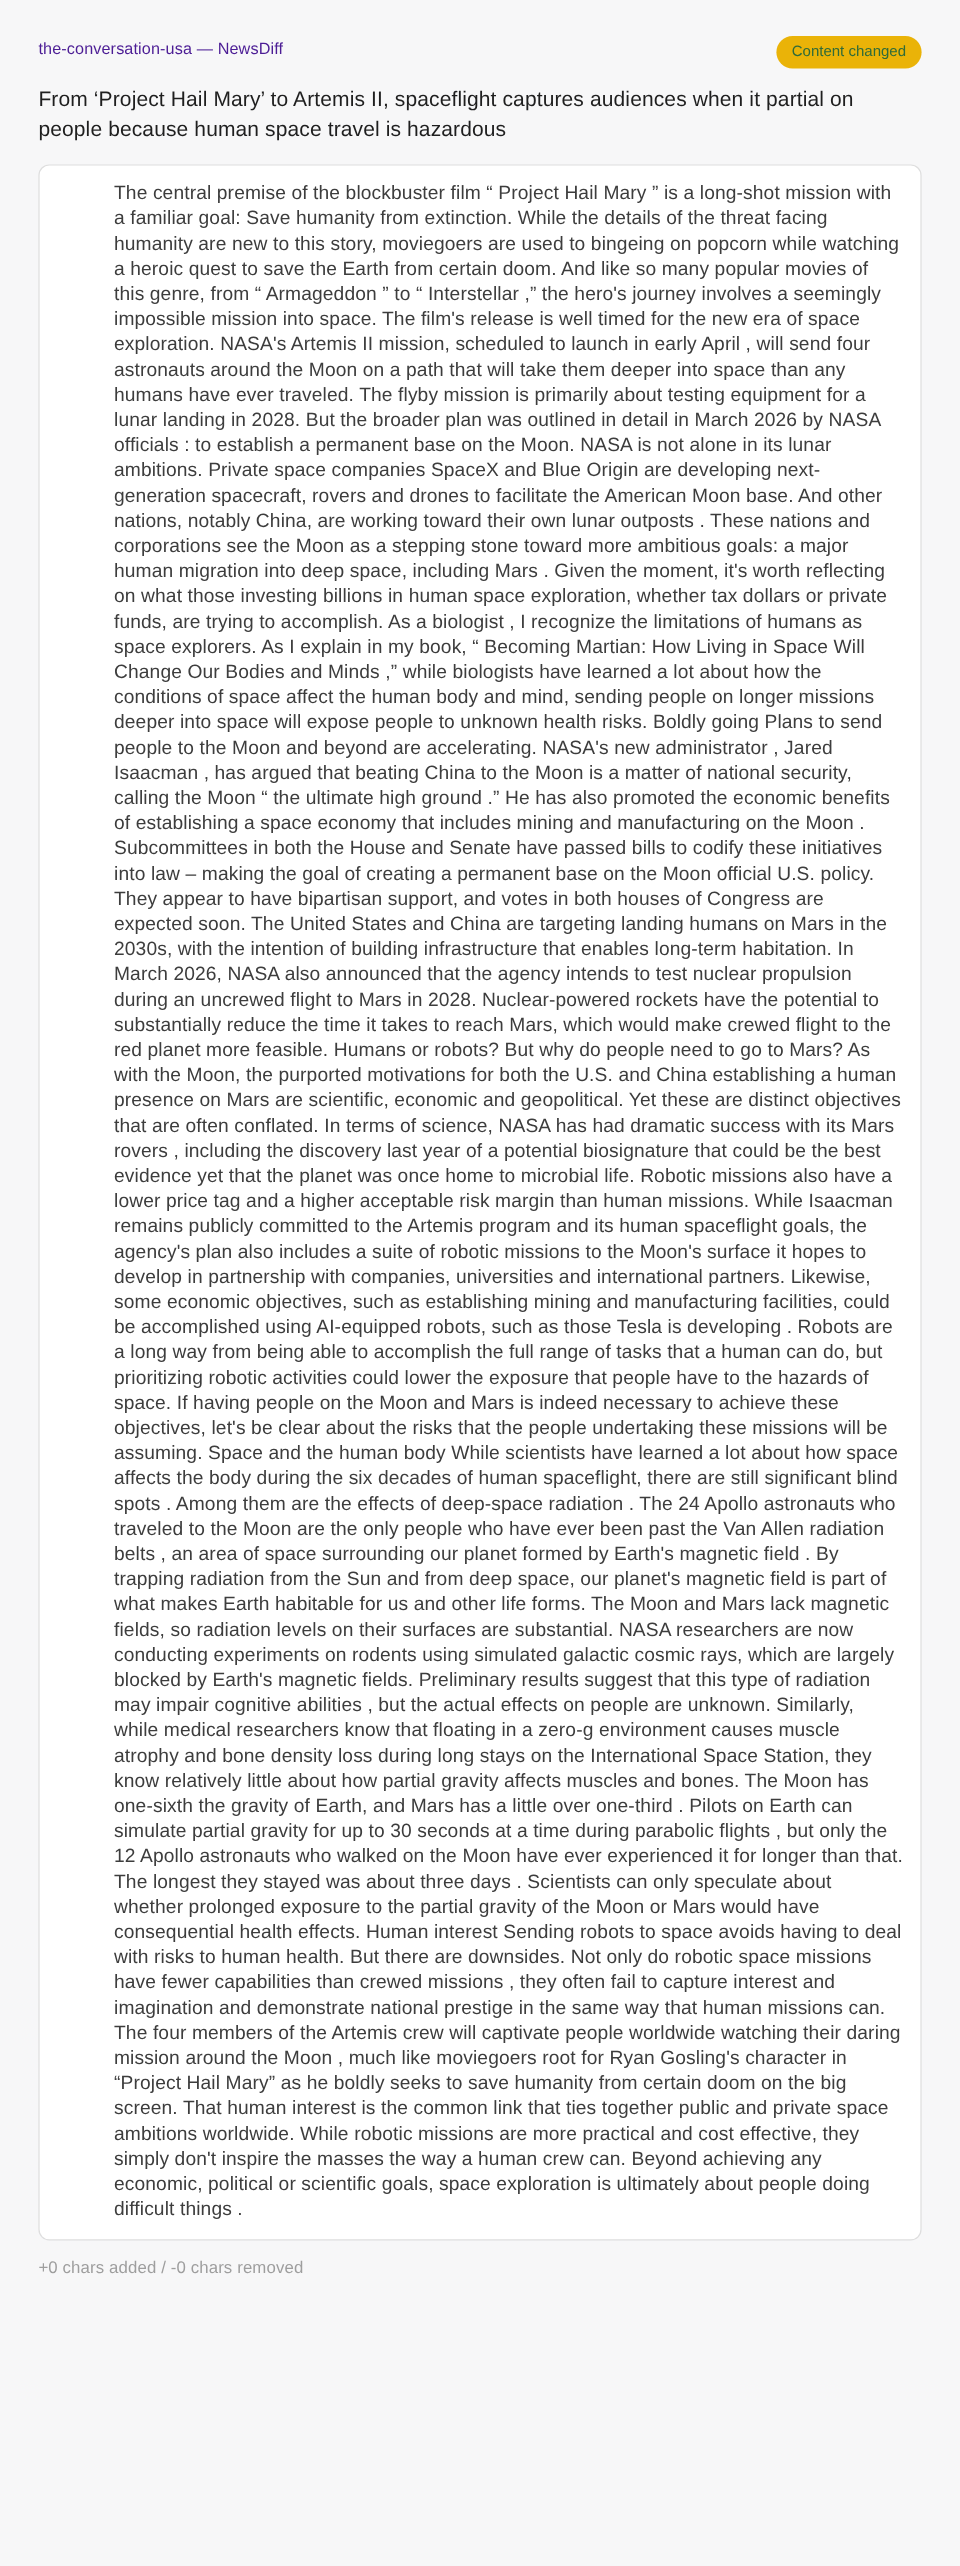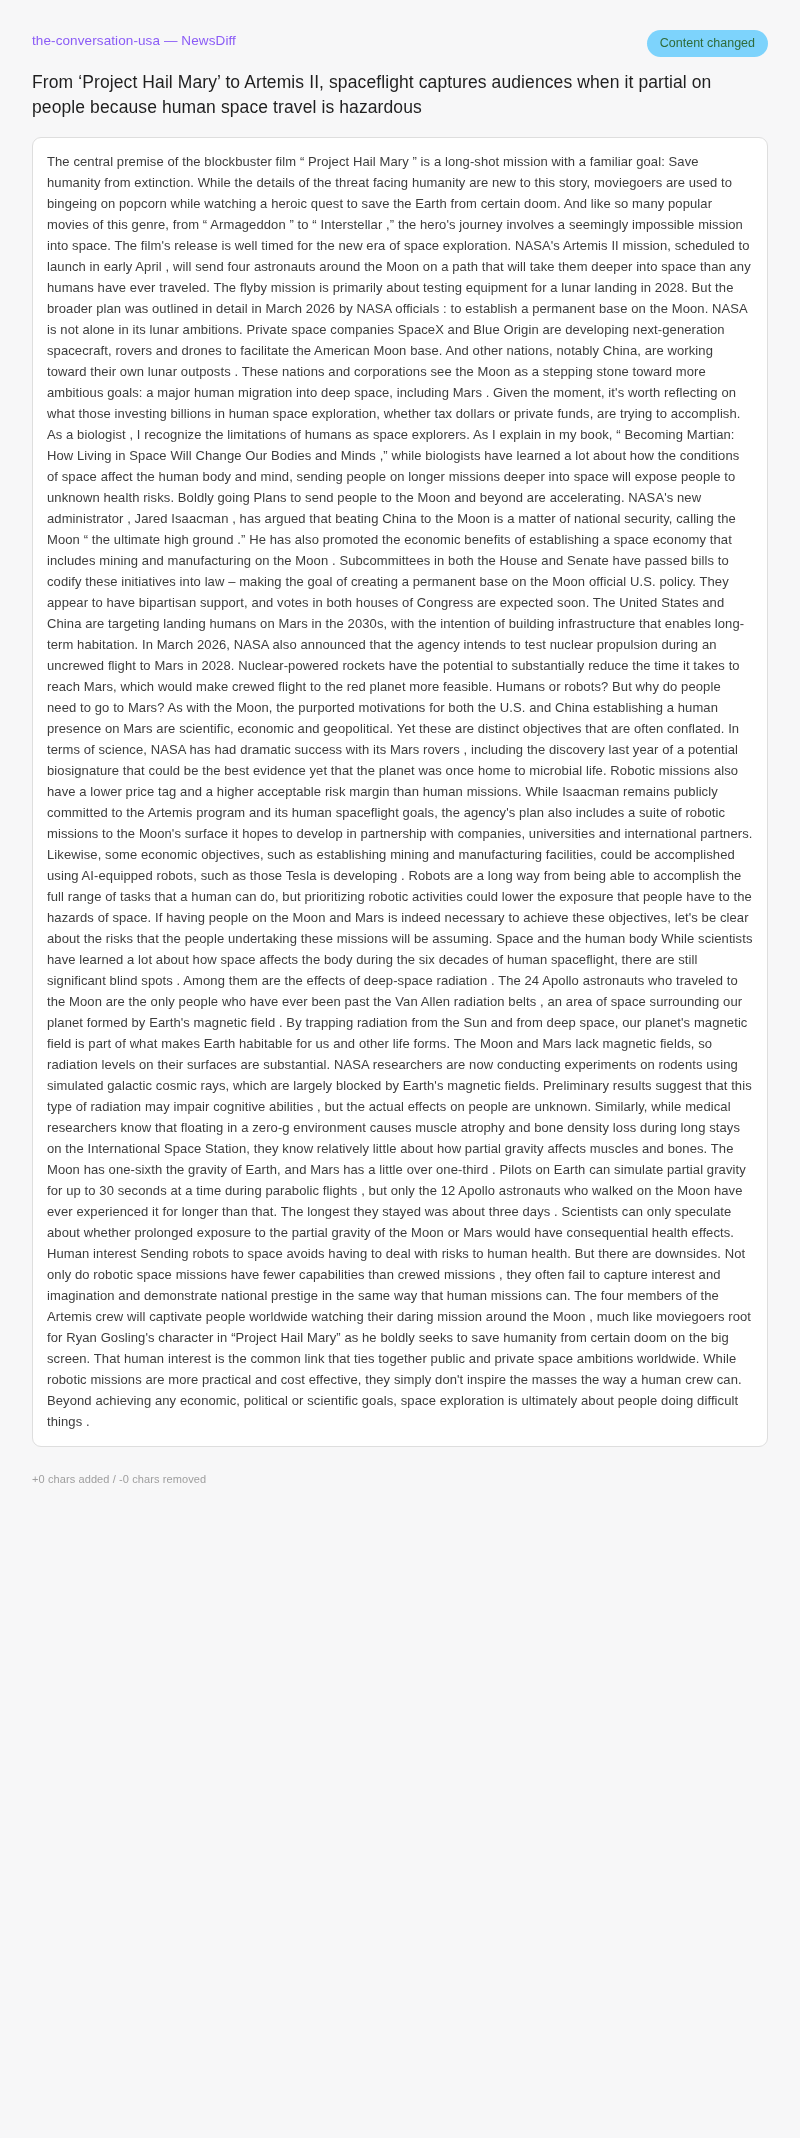--- a/index.html
+++ b/index.html
@@ -16,26 +16,26 @@
     padding: 30px 32px 0 32px;
   }
   .header-row {
     display: flex;
     align-items: flex-start;
     justify-content: space-between;
     margin-bottom: 13px;
   }
   .source-label {
     font-size: 13.5px;
-    color: #8b5cf6;
+    color: #4c1d95;
     letter-spacing: 0.1px;
     padding-top: 3px;
   }
   .status-badge {
-    background: #7dd3fc;
+    background: #eab308;
     color: #2f6b3a;
     font-size: 12.5px;
     line-height: 1;
     padding: 7px 13px 7px 13px;
     border-radius: 999px;
     white-space: nowrap;
   }
   .page-title {
     font-size: 17.5px;
     font-weight: 400;
@@ -44,29 +44,30 @@
     margin-bottom: 17px;
     letter-spacing: 0.1px;
   }
   .article-card {
     background: #ffffff;
     border: 1px solid #dedede;
     border-radius: 9px;
     padding: 13px 14px 14px 14px;
   }
   .article-body {
-    font-size: 13px;
+    font-size: 16px;
     line-height: 21px;
     color: #3d3d3d;
     letter-spacing: 0.1px;
     white-space: pre-wrap;
+    margin-left: 48px;
   }
   .diff-summary {
-    margin-top: 26px;
-    font-size: 11px;
+    margin-top: 14px;
+    font-size: 14px;
     color: #9e9e9e;
     letter-spacing: 0.1px;
   }
 </style>
 </head>
 <body>
 
 <div class="page">
 
   <div class="header-row">

